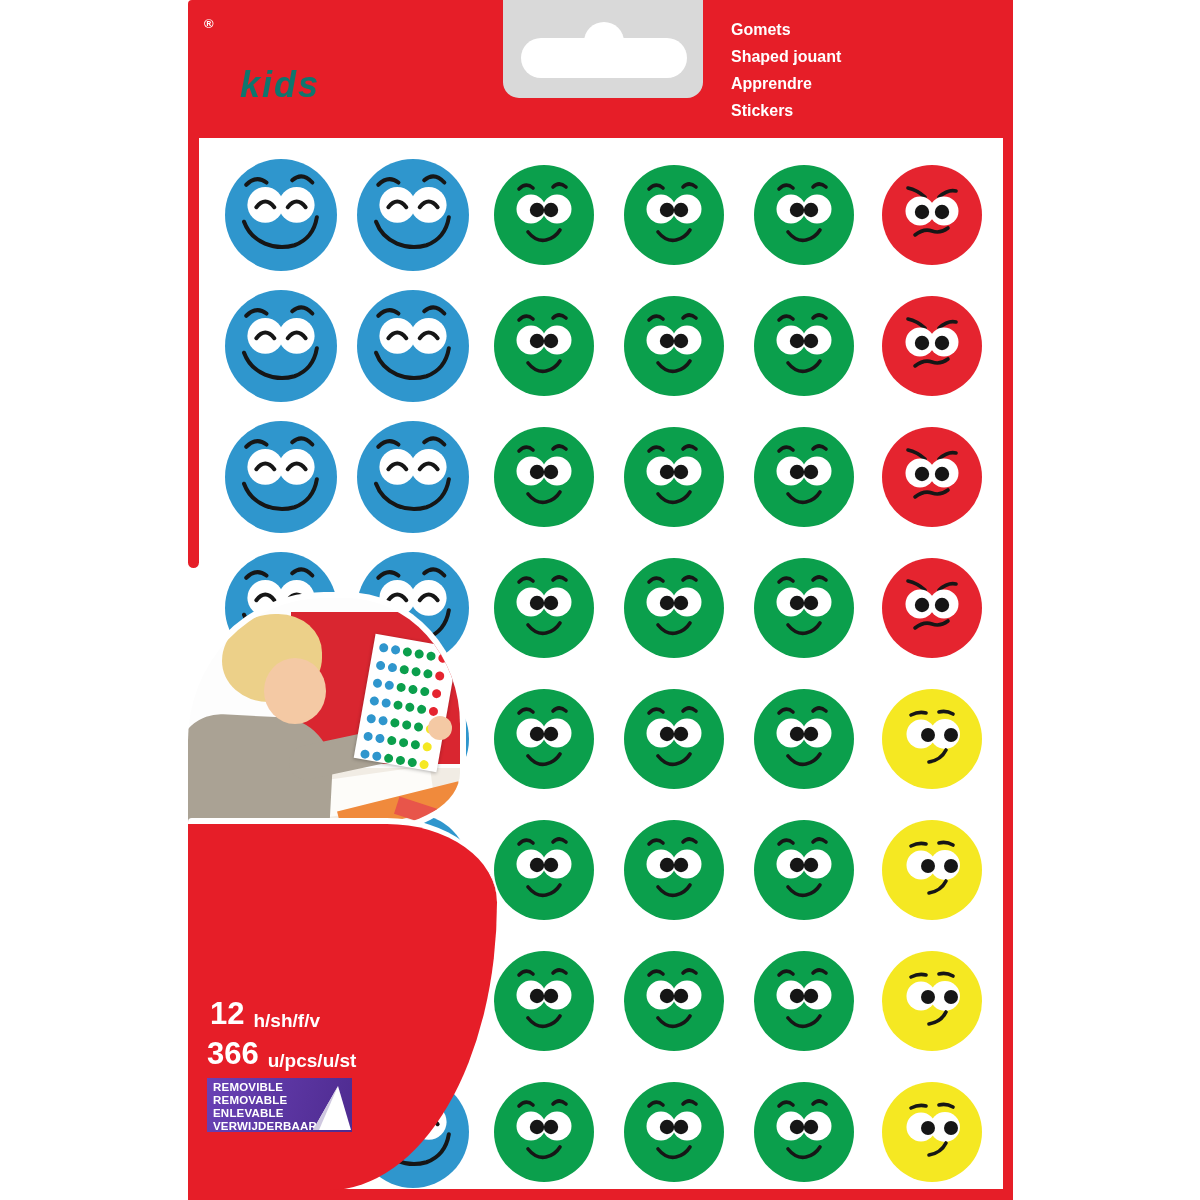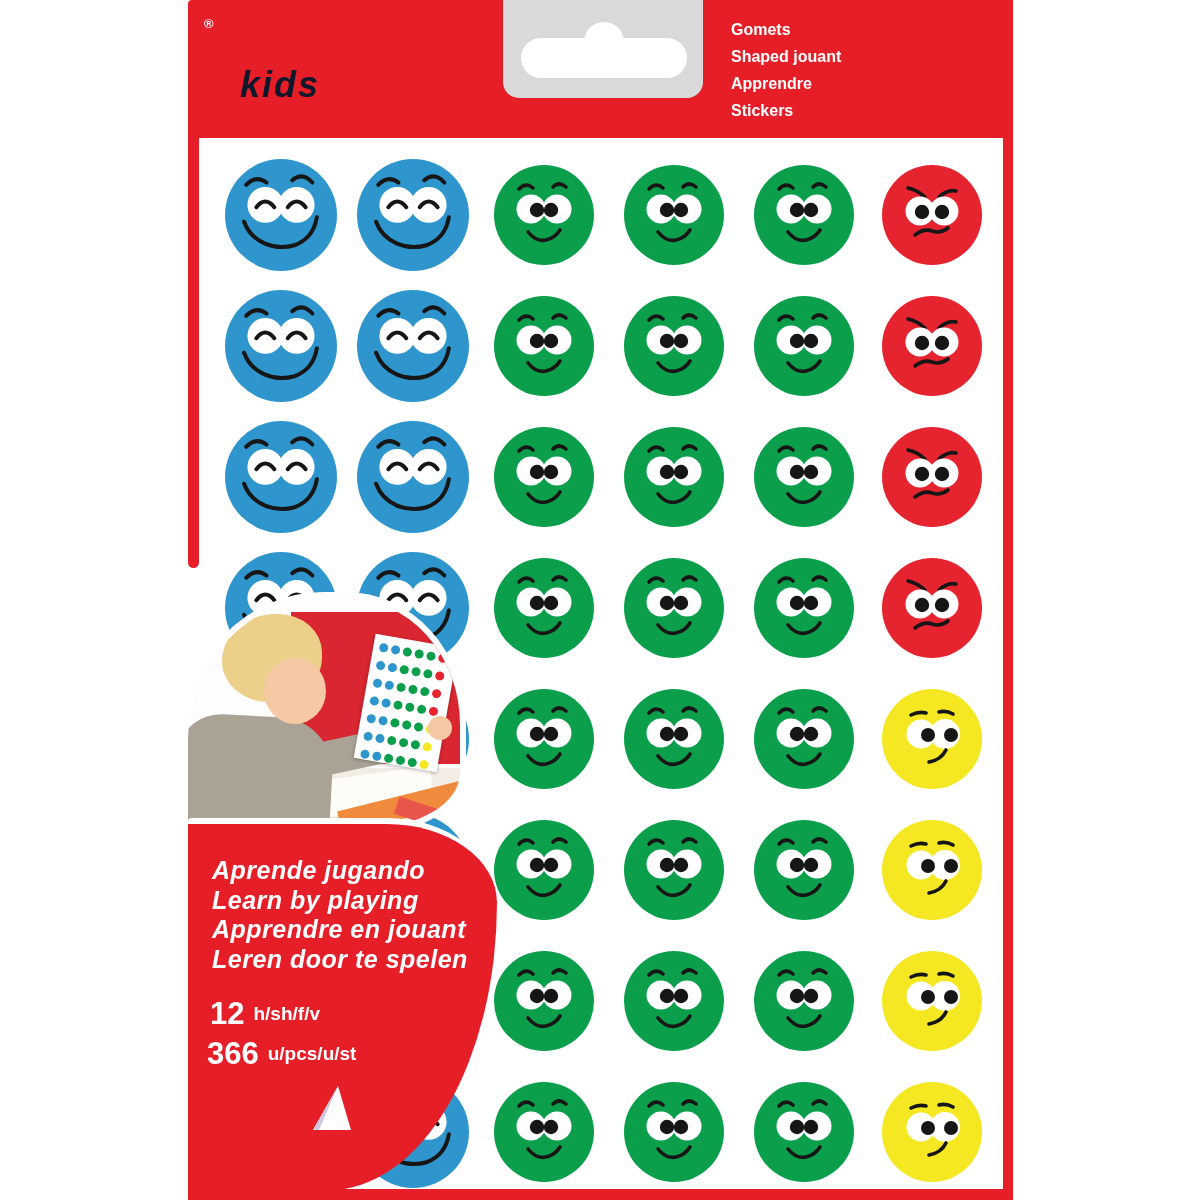--- a/index.html
+++ b/index.html
@@ -14,21 +14,21 @@
   .border-left{left:188px;top:138px;width:11px;height:430px;border-radius:0 0 6px 6px;}
 
   
   .hang-tab{left:503px;top:0;width:200px;height:98px;background:#d9d9d9;border-radius:0 0 16px 16px;}
   .euro-pill{left:18px;top:38px;width:166px;height:40px;background:#fff;border-radius:20px;}
   .euro-bump{left:81px;top:22px;width:40px;height:40px;background:#fff;border-radius:50%;}
 
   
   .reg-mark{left:204px;top:16px;color:#fff;font-size:13px;font-weight:bold;}
   .logo-apli{left:219px;top:14px;color:#fff;font-size:54px;font-weight:bold;letter-spacing:2px;line-height:54px;}
-  .logo-kids{left:240px;top:66px;color:#0f172a;font-size:36px;font-weight:bold;font-style:italic;line-height:38px;letter-spacing:2px;}
+  .logo-kids{left:240px;top:66px;color:#0f766e;font-size:36px;font-weight:bold;font-style:italic;line-height:38px;letter-spacing:2px;}
 
   
   .titles{left:731px;top:16px;color:#fff;font-size:16px;font-weight:bold;line-height:27px;}
 
   
   #grid{left:0;top:0;width:1200px;height:1200px;z-index:2;}
   .face{position:absolute;}
   .face svg{display:block;}
 
   
@@ -48,21 +48,21 @@
   .mini-sheet{left:176px;top:42px;width:84px;height:126px;background:#ffffff;transform:rotate(10deg);
               box-shadow:0 1px 4px rgba(0,0,0,.3);padding:6px 0 0 6px;box-sizing:border-box;}
   .mini-dot{width:9px;height:9px;border-radius:50%;display:inline-block;margin:0 3px 3px 0;}
 
   
   .blob{left:188px;top:818px;width:309px;height:372px;z-index:4;
         border-radius:4px 115px 175px 0px / 4px 88px 300px 0px;
         border-top:6px solid #ffffff;box-sizing:border-box;}
   .slogan{left:212px;top:856px;z-index:5;color:#ffffff;font-size:25px;font-weight:bold;font-style:italic;
           line-height:29.5px;letter-spacing:0.5px;white-space:nowrap;}
-  .count-row{z-index:5;color:#fff;display:flex;align-items:center;gap:9px;white-space:nowrap;}
+  .count-row{z-index:5;color:#fff;display:flex;align-items:flex-end;gap:9px;white-space:nowrap;}
   .count-big{font-size:31px;font-weight:bold;}
   .count-unit{font-size:19px;font-weight:bold;}
   .sheets-row{left:210px;top:996px;}
   .pieces-row{left:207px;top:1036px;}
   .removable{left:207px;top:1078px;width:145px;height:54px;z-index:5;
              background:linear-gradient(105deg,#6a41b5,#4e2b90);
              color:#fff;font-size:11.5px;font-weight:bold;line-height:13px;
              padding:3px 0 0 6px;box-sizing:border-box;letter-spacing:0.2px;}
   .fold{left:305px;top:1082px;width:50px;height:52px;z-index:6;}
 </style>
@@ -735,36 +735,36 @@
         <div><span class="mini-dot" style="background: rgb(47, 150, 205);"></span><span class="mini-dot" style="background: rgb(47, 150, 205);"></span><span class="mini-dot" style="background: rgb(11, 159, 76);"></span><span class="mini-dot" style="background: rgb(11, 159, 76);"></span><span class="mini-dot" style="background: rgb(11, 159, 76);"></span><span class="mini-dot" style="background: rgb(229, 36, 47);"></span></div>
         <div><span class="mini-dot" style="background: rgb(47, 150, 205);"></span><span class="mini-dot" style="background: rgb(47, 150, 205);"></span><span class="mini-dot" style="background: rgb(11, 159, 76);"></span><span class="mini-dot" style="background: rgb(11, 159, 76);"></span><span class="mini-dot" style="background: rgb(11, 159, 76);"></span><span class="mini-dot" style="background: rgb(245, 232, 34);"></span></div>
         <div><span class="mini-dot" style="background: rgb(47, 150, 205);"></span><span class="mini-dot" style="background: rgb(47, 150, 205);"></span><span class="mini-dot" style="background: rgb(11, 159, 76);"></span><span class="mini-dot" style="background: rgb(11, 159, 76);"></span><span class="mini-dot" style="background: rgb(11, 159, 76);"></span><span class="mini-dot" style="background: rgb(245, 232, 34);"></span></div>
         <div><span class="mini-dot" style="background: rgb(47, 150, 205);"></span><span class="mini-dot" style="background: rgb(47, 150, 205);"></span><span class="mini-dot" style="background: rgb(11, 159, 76);"></span><span class="mini-dot" style="background: rgb(11, 159, 76);"></span><span class="mini-dot" style="background: rgb(11, 159, 76);"></span><span class="mini-dot" style="background: rgb(245, 232, 34);"></span></div>
       </div>
     <div class="abs child-hand"></div>
   </div>
 
   <div class="abs blob frame-red" style="background: rgb(230, 30, 40);"></div>
 
-  <div class="abs slogan">
-    <div>Aprende jugando</div>
-    <div>Learn by playing</div>
-    <div>Apprendre en jouant</div>
-    <div>Leren door te spelen</div>
-  </div>
 
   <div class="abs count-row sheets-row">
     <span class="count-big">12</span>
     <span class="count-unit">h/sh/f/v</span>
   </div>
   <div class="abs count-row pieces-row">
     <span class="count-big">366</span>
     <span class="count-unit">u/pcs/u/st</span>
   </div>
 
+  <div class="abs removable">
+    <div>REMOVIBLE</div>
+    <div>REMOVABLE</div>
+    <div>ENLEVABLE</div>
+    <div>VERWIJDERBAAR</div>
+  </div>
   <div class="abs fold">
     <svg width="50" height="52" viewBox="0 0 50 52">
       <polygon points="33,4 8,48 46,48" fill="#ffffff"></polygon>
       <polygon points="33,4 8,48 14,48" fill="#cfc8e0"></polygon>
     </svg>
   </div>
 
 </div>
 
 </body></html>

